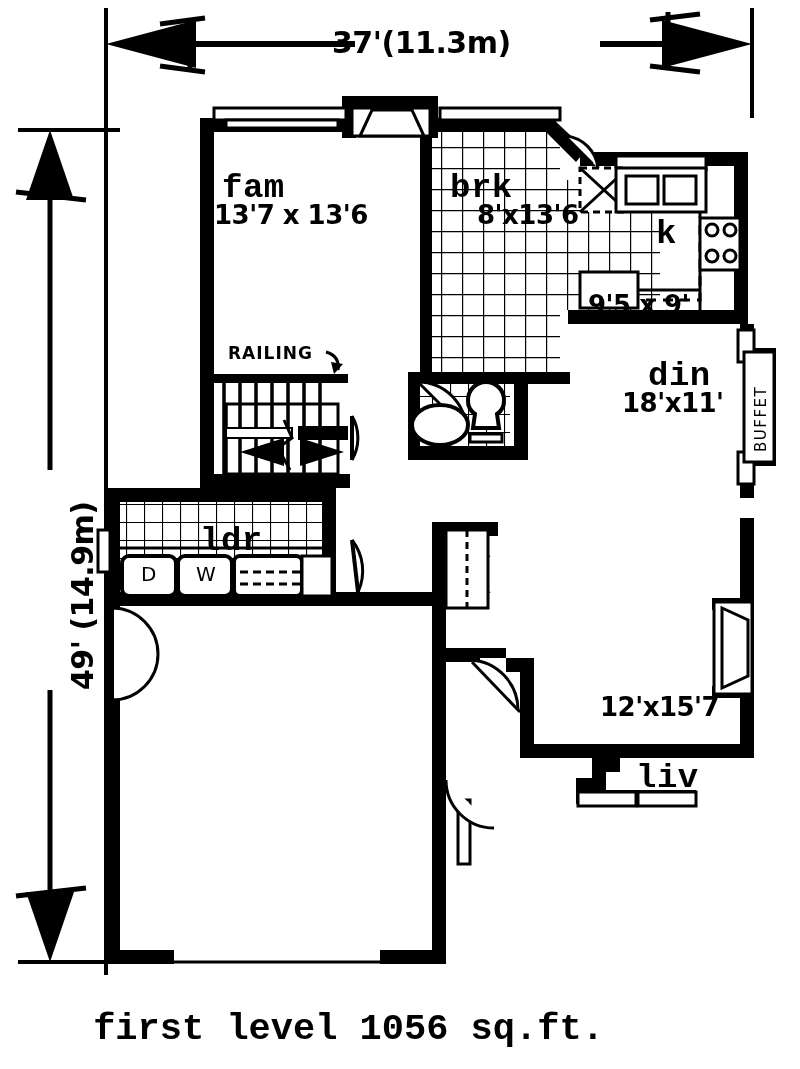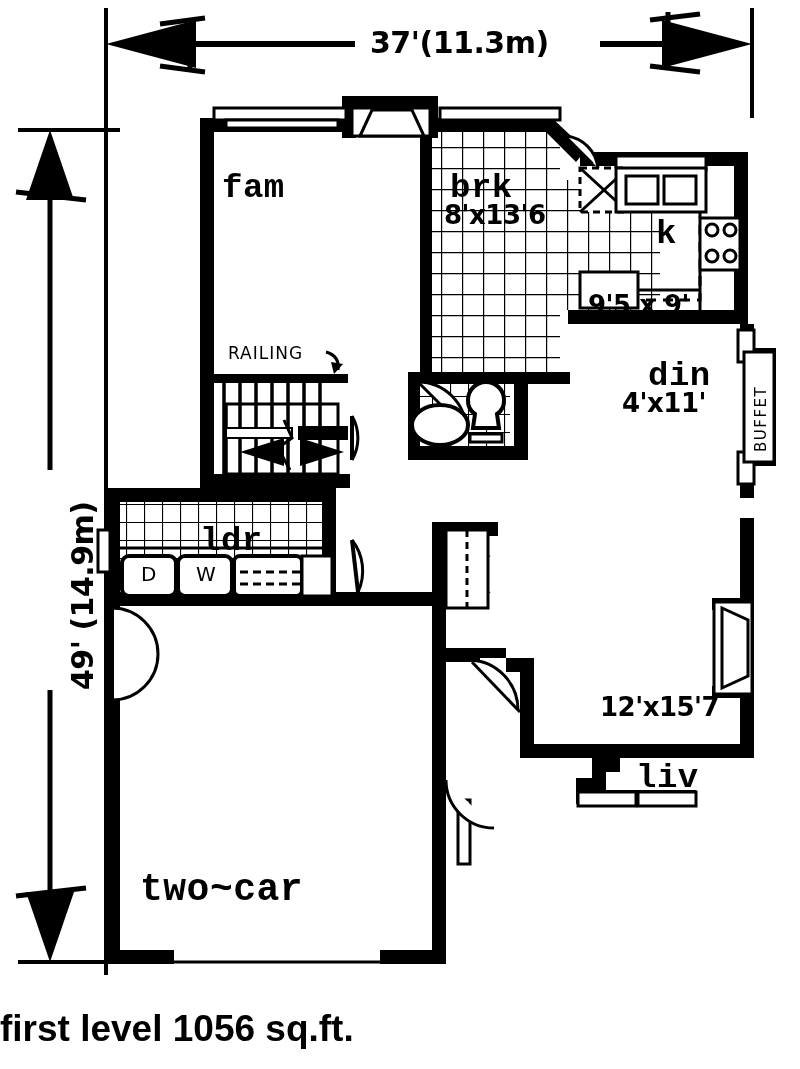--- a/index.html
+++ b/index.html
@@ -56,21 +56,21 @@
   .dim-text-vert {
     font-family: "DejaVu Sans", sans-serif;
     font-weight: bold;
     font-size: 30px;
     letter-spacing: -0.5px;
     transform-origin: 0 0;
     transform: rotate(-90deg);
   }
   .small-caps {
     font-family: "DejaVu Sans", sans-serif;
-    font-weight: normal;
+    font-weight: bold;
     font-size: 17px;
     letter-spacing: 1px;
     text-align: center;
   }
   .buffet-text {
     font-family: "DejaVu Sans", sans-serif;
     font-weight: normal;
     font-size: 15px;
     letter-spacing: 1.5px;
     transform-origin: 0 0;
@@ -78,22 +78,22 @@
   }
   .appliance-letter {
     font-family: "DejaVu Sans", sans-serif;
     font-weight: normal;
     font-size: 20px;
   }
   .caption {
     position: absolute;
     left: 0;
     width: 697px;
-    text-align: left;
-    font-family: Liberation Sans, sans-serif;
+    text-align: center;
+    font-family: Liberation Mono, monospace;
     font-weight: bold;
     font-size: 37px;
     color: #000000;
   }
 </style>
 </head>
 <body>
 
 <div id="plan-root">
 
@@ -365,41 +365,41 @@
     <g>
 
       <rect x="446" y="648" width="60" height="10" fill="#000"></rect>
 
       <rect x="446" y="530" width="42" height="78" fill="#fff" stroke="#000" stroke-width="3"></rect>
       <line x1="467" y1="530" x2="467" y2="608" stroke="#000" stroke-width="3" stroke-dasharray="7 5"></line>
     </g>
 
   </svg>
 
-  <div class="lbl dim-text" style="left:370px; top:28px;">37'(11.3m)</div>
+  <div class="lbl dim-text" style="left:332px; top:28px;">37'(11.3m)</div>
 
   <div class="lbl dim-text-vert" style="left:68px; top:690px;">49' (14.9m)</div>
 
   <div class="lbl room-name" style="left:222px; top:152px;">fam</div>
+  <div class="lbl room-dims" style="left:214px; top:202px;">13'7 x 13'6</div>
 
   <div class="lbl room-name" style="left:450px; top:152px;">brk</div>
-  <div class="lbl room-dims" style="left:444px; top:202px;">8'x13'6</div>
+  <div class="lbl room-dims" style="left:444px; top:202px;padding-left:33px;">8'x13'6</div>
 
   <div class="lbl room-name" style="left:656px; top:198px;">k</div>
   <div class="lbl room-dims" style="left:588px; top:248px;margin-top:44px;">9'5 x 9'</div>
 
   <div class="lbl room-name" style="left:648px; top:340px;">din</div>
-  <div class="lbl room-dims" style="left:622px; top:390px;">4'x11'</div>
+  <div class="lbl room-dims" style="left:622px; top:390px;">18'x11'</div>
 
   <div class="lbl room-dims" style="left:600px; top:694px;">12'x15'7</div>
   <div class="lbl room-name" style="left:636px; top:742px;">liv</div>
 
   <div class="lbl room-name" style="left:200px; top:505px;">ldr</div>
 
-  <div class="lbl room-name" style="left:140px; top:852px; font-size:38px;">two~car</div>
 
   <div class="lbl small-caps" style="left:228px; top:345px;">RAILING</div>
 
   <div class="lbl buffet-text" style="left:754px; top:452px;">BUFFET</div>
 
   <div class="lbl appliance-letter" style="left:141px; top:564px;">D</div>
   <div class="lbl appliance-letter" style="left:196px; top:564px;">W</div>
 
   <div class="caption" style="top:1008px;">first level 1056 sq.ft.</div>
 

